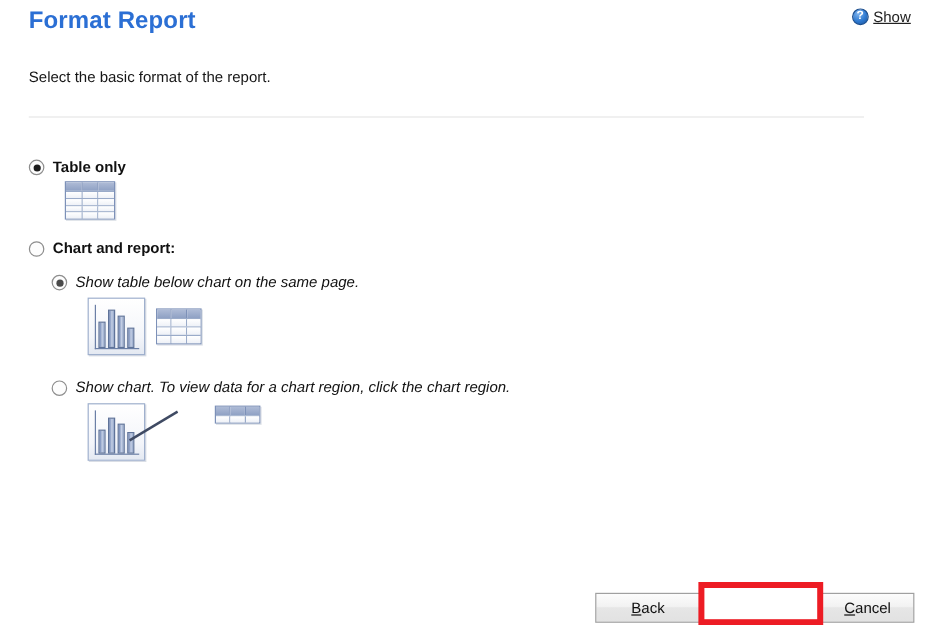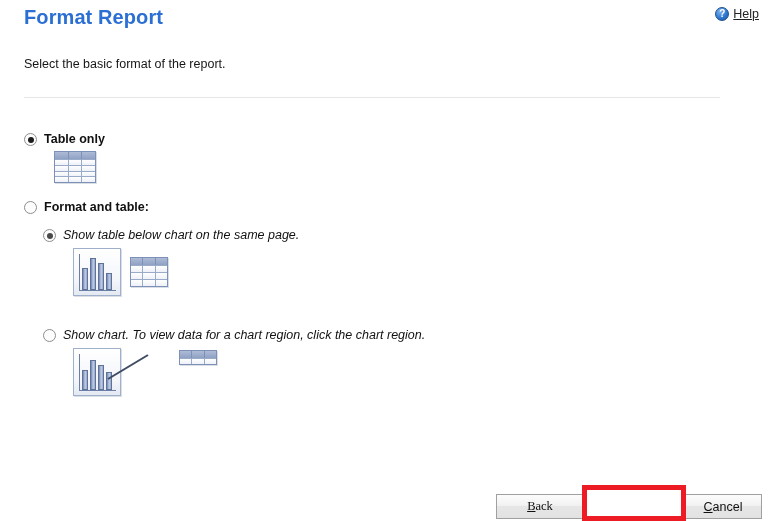--- a/index.html
+++ b/index.html
@@ -114,21 +114,21 @@
     line-height: 14px;
     color: #111;
   }
   .opt-label.bold { font-weight: bold; text-align: right; }
 
   .group-table-only { margin-bottom: 0; }
   .icon-indent-1 { margin: 5px 0 0 30px; }
   .sub-block { margin: 14px 0 0 19px; font-style: italic; }
   .icon-indent-2 { margin: 6px 0 0 30px; }
 
-  .sub-opt + .sub-opt { margin-top: 32px; }
+  .sub-opt + .sub-opt { margin-top: 20px; }
 
   
   .tbl {
     border: 1px solid #7d91b8;
     background: #fff;
     box-sizing: border-box;
     display: flex;
     flex-direction: column;
     box-shadow: 1px 1px 0 rgba(150,160,180,.35);
   }
@@ -221,21 +221,21 @@
     box-sizing: border-box;
     font-family: "Liberation Sans", sans-serif;
     font-size: 12.5px;
     color: #101010;
     display: flex;
     align-items: center;
     justify-content: center;
     cursor: pointer;
   }
   .btn u { text-decoration: underline; }
-  .btn-back   { left: 496px; width: 88px; font-family: Liberation Serif, serif; }
+  .btn-back   { left: 496px; width: 88px; }
   .btn-next   { left: 590px; width: 88px; }
   .btn-cancel { left: 684px; width: 78px; }
 
   .highlight-box {
     position: absolute;
     left: 582px;
     top: 485px;
     width: 104px;
     height: 36px;
     border: 5px solid #ed1c24;
@@ -243,21 +243,21 @@
     pointer-events: none;
   }
 </style>
 </head>
 <body>
 
 <div class="page-title">Format Report</div>
 
 <div class="help-link">
   <span class="help-icon">?</span>
-  <span class="help-text">Help</span>
+  <span class="help-text">Show</span>
 </div>
 
 <div class="subtitle">Select the basic format of the report.</div>
 <div class="divider"></div>
 
 <div class="options">
 
   <div class="group-table-only">
     <div class="opt-row">
       <span class="radio checked"></span>
@@ -292,21 +292,21 @@
               <i></i>
             </div>
           </div>
       </div>
     </div>
   </div>
 
   <div style="margin-top:17px;">
     <div class="opt-row">
       <span class="radio"></span>
-      <span class="opt-label bold">Format and table:</span>
+      <span class="opt-label bold">Chart and report:</span>
     </div>
 
     <div class="sub-block">
 
       <div class="sub-opt">
         <div class="opt-row">
           <span class="radio sub checked"></span>
           <span class="opt-label">Show table below chart on the same page.</span>
         </div>
         <div class="icon-indent-2">

